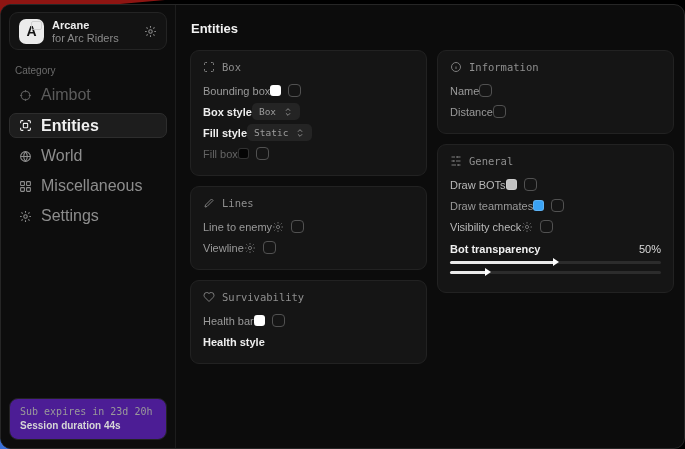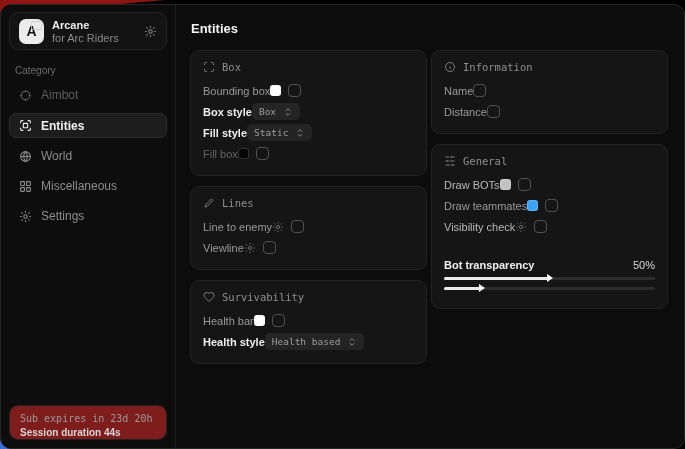--- a/index.html
+++ b/index.html
@@ -27,35 +27,35 @@
   .logo-badge::after { content:""; position:absolute; right:2px; top:2px; width:9px; height:7px;
                        border:1.5px solid #c9c9c9; border-radius:2px; opacity:.8; }
   .logo-text { flex:1; min-width:0; }
   .logo-title { font-size:11px; font-weight:700; color:#ececec; line-height:13px; }
   .logo-sub   { font-size:11px; color:#8a8a8a; line-height:12px; }
   .logo-gear  { color:#8a8a8a; display:flex; }
 
   .category { font-size:10px; color:#6b6b6b; margin:15px 6px 7px; }
 
   .nav-item { display:flex; align-items:center; gap:9px; height:24px; padding:0 9px;
-              margin:0 0 6px; border-radius:7px; font-size:12px; color:#8d8d8d;
+              margin:0 0 6px; border-radius:7px; font-size:16px; color:#8d8d8d;
               border:1px solid transparent; }
   .nav-item .nic { display:flex; color:inherit; }
   .nav-item.dim { color:#5c5c5c; }
   .nav-item.active { background:#1d1d1d; border-color:#2d2d2d; color:#f0f0f0; font-weight:700; height:25px; }
 
-  .sidebar-footer { margin-top:auto; background:#7f1d1d; border:1px solid #232323;
-                    border-radius:9px; padding:6px 10px 0; }
+  .sidebar-footer { margin-top:auto; background:#4c1d95; border:1px solid #232323;
+                    border-radius:9px; padding:6px 10px 7px; }
   .sf-line1 { font-family:"DejaVu Sans Mono", monospace; font-size:10px; color:#9a9a9a; line-height:14px; }
   .sf-line2 { font-size:10px; font-weight:700; color:#d6d6d6; line-height:13px; }
 
   
   .main { flex:1; padding:13px 14px; overflow:hidden; }
   .page-title { font-size:13px; font-weight:700; color:#f2f2f2; margin:3px 0 14px 1px; }
-  .columns { display:flex; gap:4px; align-items:flex-start; }
+  .columns { display:flex; gap:10px; align-items:flex-start; }
   .col { width:237px; flex:0 0 237px; display:flex; flex-direction:column; gap:10px; }
 
   .card { background:#151515; border:1px solid #222; border-radius:9px; padding:10px 12px 11px; }
   .card-head { display:flex; align-items:center; gap:7px; margin-bottom:7px;
                color:#8f8f8f; font-family:"DejaVu Sans Mono", monospace; font-size:10.5px; }
   .card-head .cic { display:flex; color:#7d7d7d; }
 
   .row { display:flex; align-items:center; height:21px; }
   .lbl      { font-size:11px; color:#9a9a9a; }
   .lbl.bright { color:#efefef; font-weight:700; }
@@ -65,21 +65,21 @@
 
   .swatch { width:11px; height:11px; border-radius:3px; border:1px solid rgba(255,255,255,.18); }
   .checkbox { width:13px; height:13px; border-radius:4px; border:1.5px solid #515151; background:transparent; }
   .gear-sm { color:#6f6f6f; display:flex; }
 
   .dropdown { display:flex; align-items:center; gap:7px; background:#242424; border-radius:5px;
               height:17px; padding:0 7px; color:#9c9c9c;
               font-family:"DejaVu Sans Mono", monospace; font-size:9.5px; }
   .dropdown .dic { display:flex; color:#8a8a8a; }
 
-  .slider-lbl-row { display:flex; align-items:center; justify-content:space-between; height:19px; margin-top:18px; }
+  .slider-lbl-row { display:flex; align-items:center; justify-content:space-between; height:19px; margin-top:2px; }
   .slider-val { font-size:11px; color:#d9d9d9; }
   .track { position:relative; height:3px; background:#2c2c2c; border-radius:2px; margin:3px 0 7px; }
   .fill  { position:absolute; left:0; top:0; height:3px; background:#ebebeb; border-radius:2px; }
   .thumb { position:absolute; right:-3px; top:-3px; width:0; height:0;
            border-left:6px solid #fff; border-top:4.5px solid transparent; border-bottom:4.5px solid transparent; }
 
   svg { display:block; }
 </style>
 </head>
 <body>
@@ -274,28 +274,20 @@
             <div class="row">
               <span class="lbl">Health bar</span>
               <span class="controls">
                 <span class="swatch" style="background-color: rgb(255, 255, 255);"></span>
                 <span class="checkbox"></span>
               </span>
             </div>
 
             <div class="row">
               <span class="lbl bright">Health style</span>
-              <span class="dropdown">
-                <span>Health based</span>
-                <span class="dic">
-                  <svg width="10" height="10" viewBox="0 0 24 24" fill="none" stroke="currentColor" stroke-width="2.4">
-                      <path d="M7 9l5-5 5 5M7 15l5 5 5-5"></path>
-                    </svg>
-                </span>
-              </span>
             </div>
           </div>
         </div>
 
         <div class="col">
 
           <div class="card">
             <div class="card-head">
               <span class="cic">
                 <svg width="12" height="12" viewBox="0 0 24 24" fill="none" stroke="currentColor" stroke-width="2">

